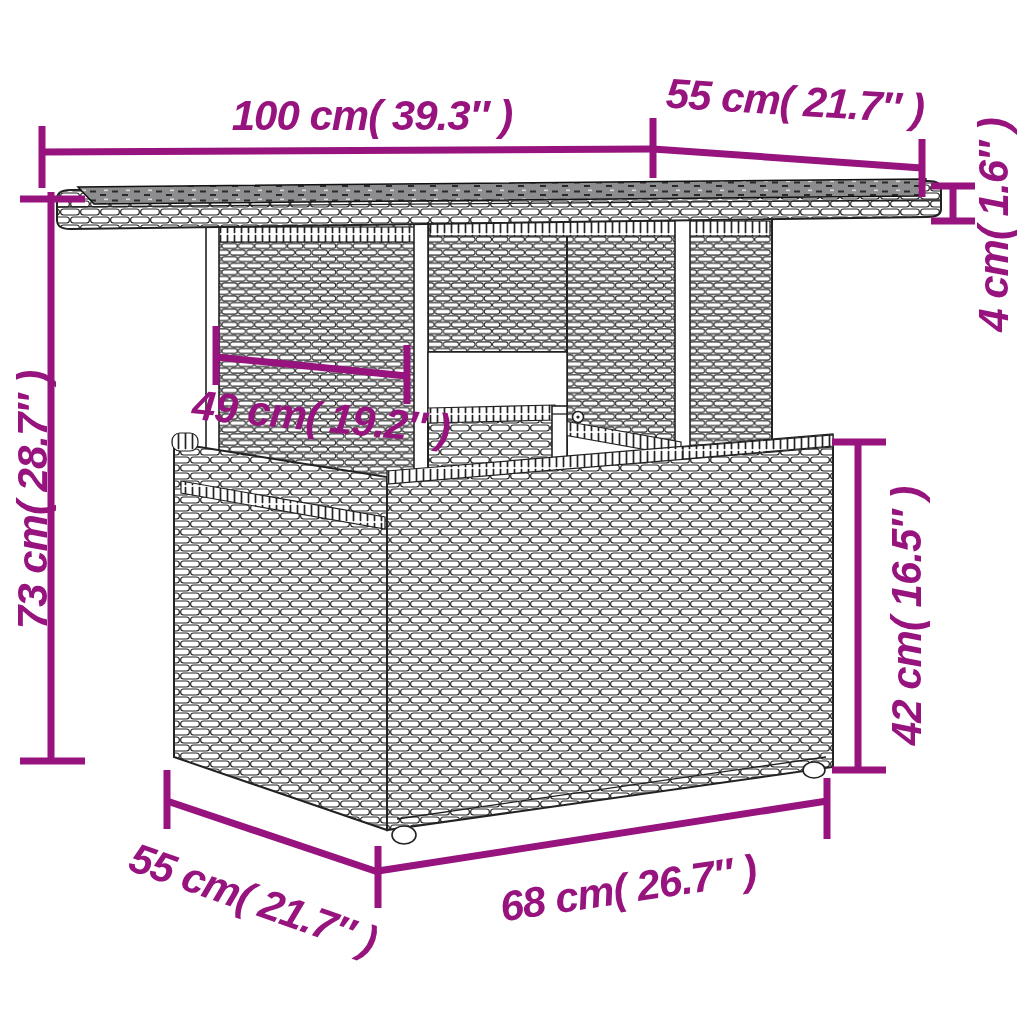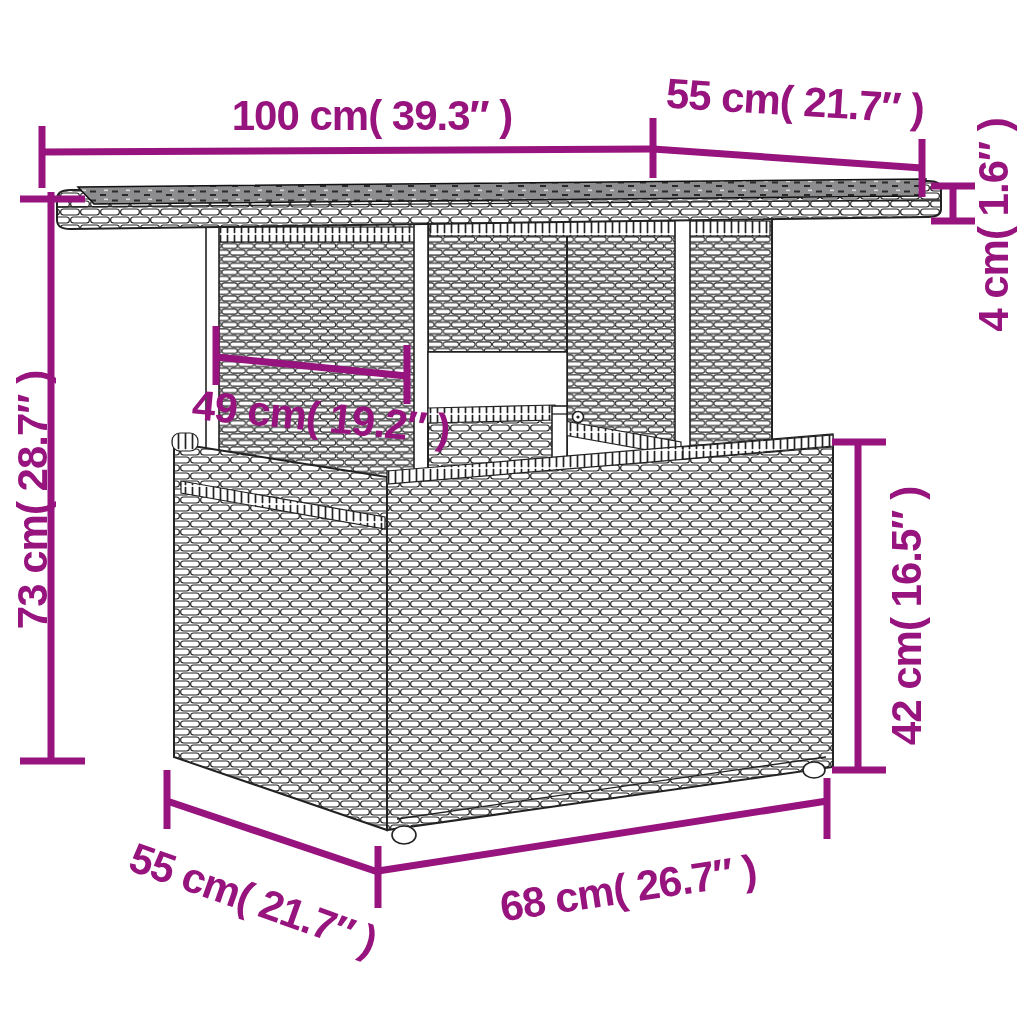--- a/index.html
+++ b/index.html
@@ -1,16 +1,16 @@
 <!DOCTYPE html>
 <html><head>
 <meta charset="utf-8">
 <style>
   html,body{margin:0;padding:0;background:#ffffff;}
-  .stage{width:1024px;height:1024px;position:relative;background:#fff;overflow:hidden;}
+  .stage{width:1024px;height:1024px;position:relative;background:#fff;overflow:hidden;font-style:italic;}
   svg{display:block;}
   .wx{fill:url(#wk);stroke:#222;stroke-width:2;}
   .wc{fill:url(#wk2);stroke:#222;stroke-width:2;}
   .bd{fill:url(#br);stroke:#222;stroke-width:1.2;}
   .wh{fill:#fff;stroke:#222;stroke-width:1.6;}
   .thin{stroke:#222;stroke-width:1.3;fill:none;}
   .dln{stroke:#97137e;stroke-width:7;fill:none;}
   .dtx{fill:#97137e;font-family:"Liberation Sans","DejaVu Sans",sans-serif;
        font-weight:700;font-size:42px;letter-spacing:-1px;}
 </style>

